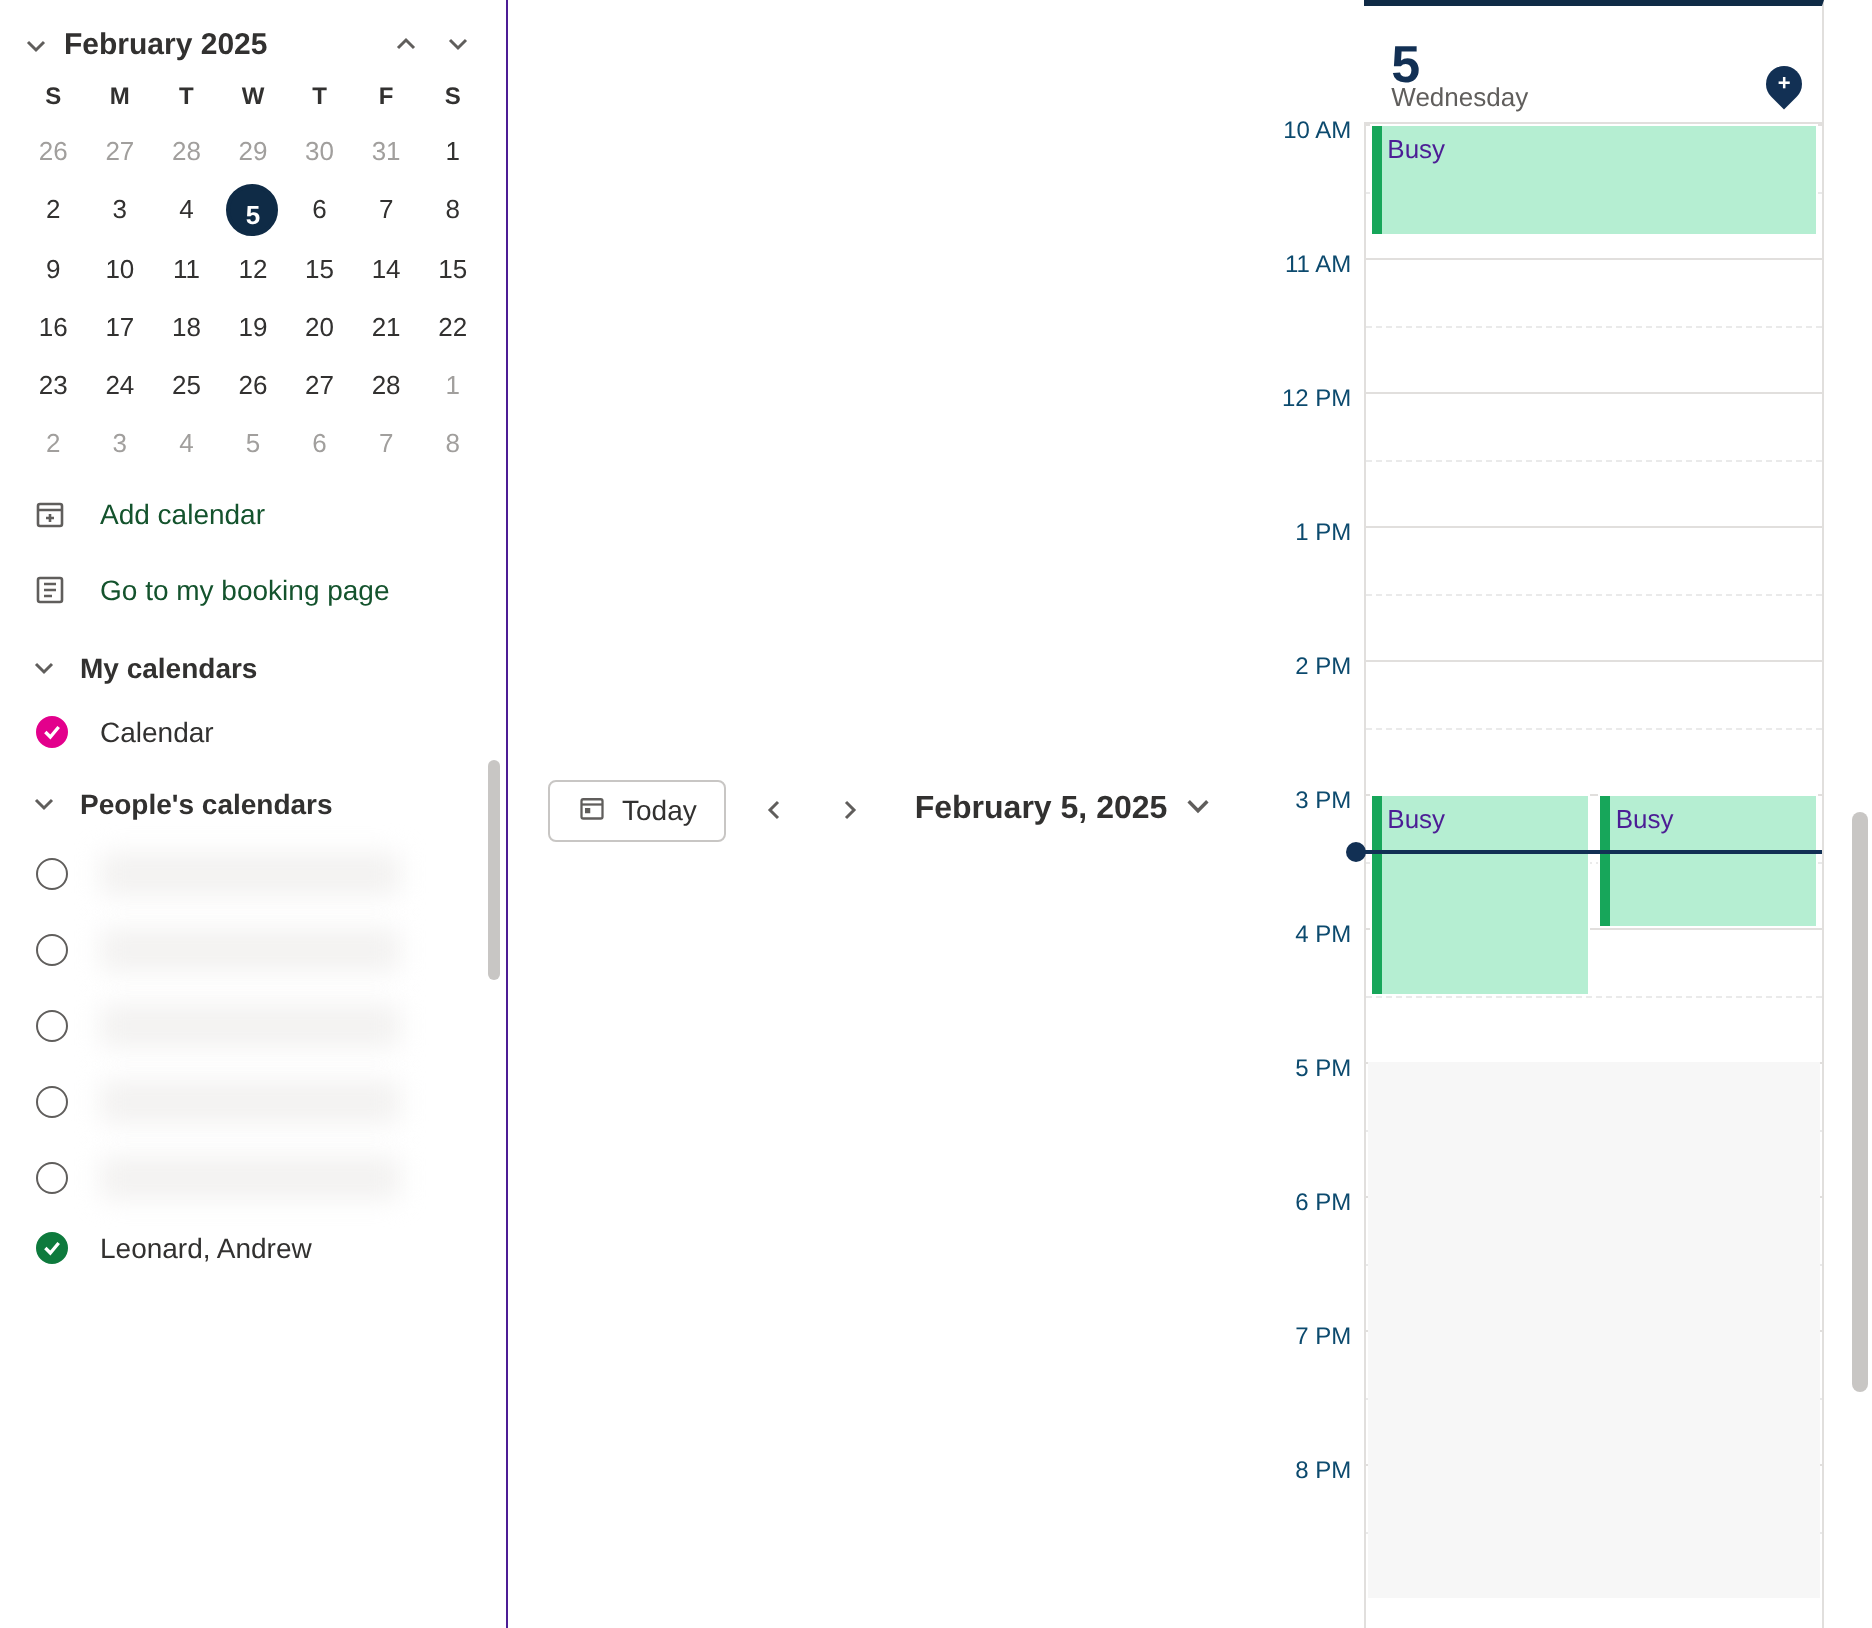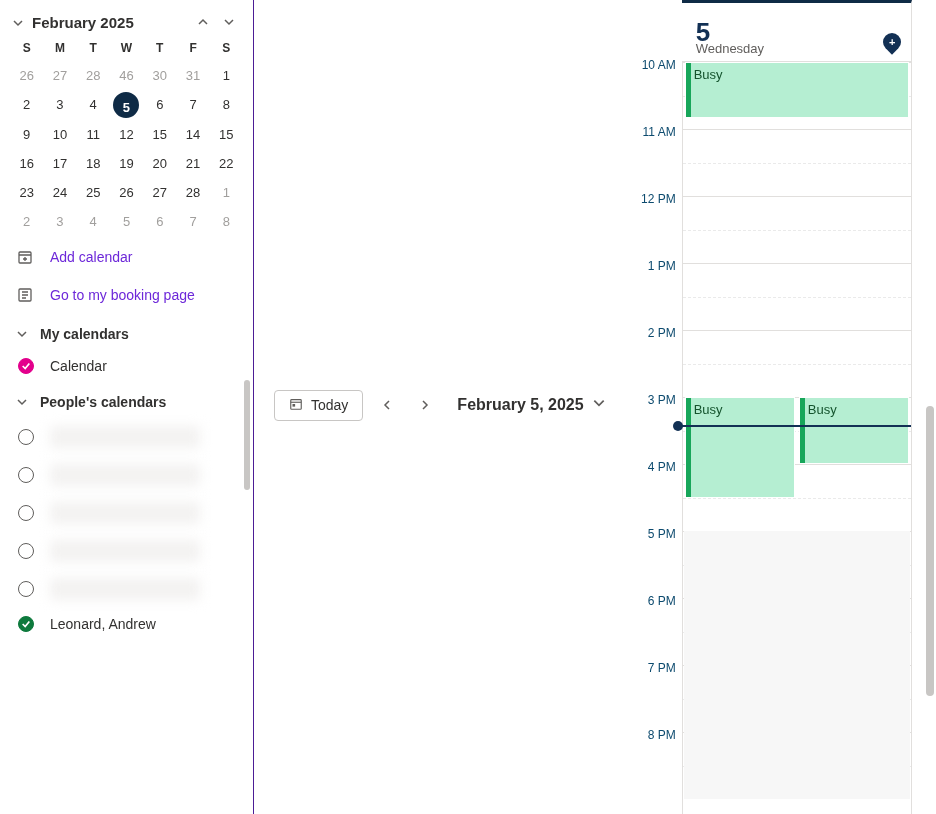--- a/index.html
+++ b/index.html
@@ -63,21 +63,21 @@
       border: 2px solid #0f2b46;
       font-weight: 600;
     }
     .side-link {
       display: flex;
       align-items: center;
       gap: 16px;
       padding: 10px 16px;
       cursor: pointer;
       font-size: 14px;
-      color: #6d28d9;
+      color: #14532d;
     }
     .side-link .ico { width: 18px; height: 18px; display: flex; align-items: center; justify-content: center; color: #605e5c;}
     .section-header {
       display: flex;
       align-items: center;
       gap: 12px;
       padding: 12px 16px 8px 16px;
       font-weight: 600;
       font-size: 14px;
       cursor: pointer;
@@ -249,21 +249,21 @@
       height: 10px;
       border-radius: 50%;
       background: #123054;
     }
     .event {
       position: absolute;
       background: #b5eed2;
       border-left: 4px solid #17a65a;
       border: 1px solid #fff;
       font-size: 13px;
-      color: #14532d;
+      color: #4c1d95;
       padding: 4px 8px;
       overflow: hidden;
       z-index: 2;
     }
     .event .bar {
       position: absolute;
       left: 0; top: 0; bottom: 0;
       width: 5px;
       background: #17a65a;
     }
@@ -311,21 +311,21 @@
         <div class="dow">S</div>
         <div class="dow">M</div>
         <div class="dow">T</div>
         <div class="dow">W</div>
         <div class="dow">T</div>
         <div class="dow">F</div>
         <div class="dow">S</div>
         <div class="day muted">26</div>
         <div class="day muted">27</div>
         <div class="day muted">28</div>
-        <div class="day muted">46</div>
+        <div class="day muted">29</div>
         <div class="day muted">30</div>
         <div class="day muted">31</div>
         <div class="day">1</div>
         <div class="day">2</div>
         <div class="day">3</div>
         <div class="day">4</div>
         <div class="day selected">5</div>
         <div class="day">6</div>
         <div class="day">7</div>
         <div class="day">8</div>

